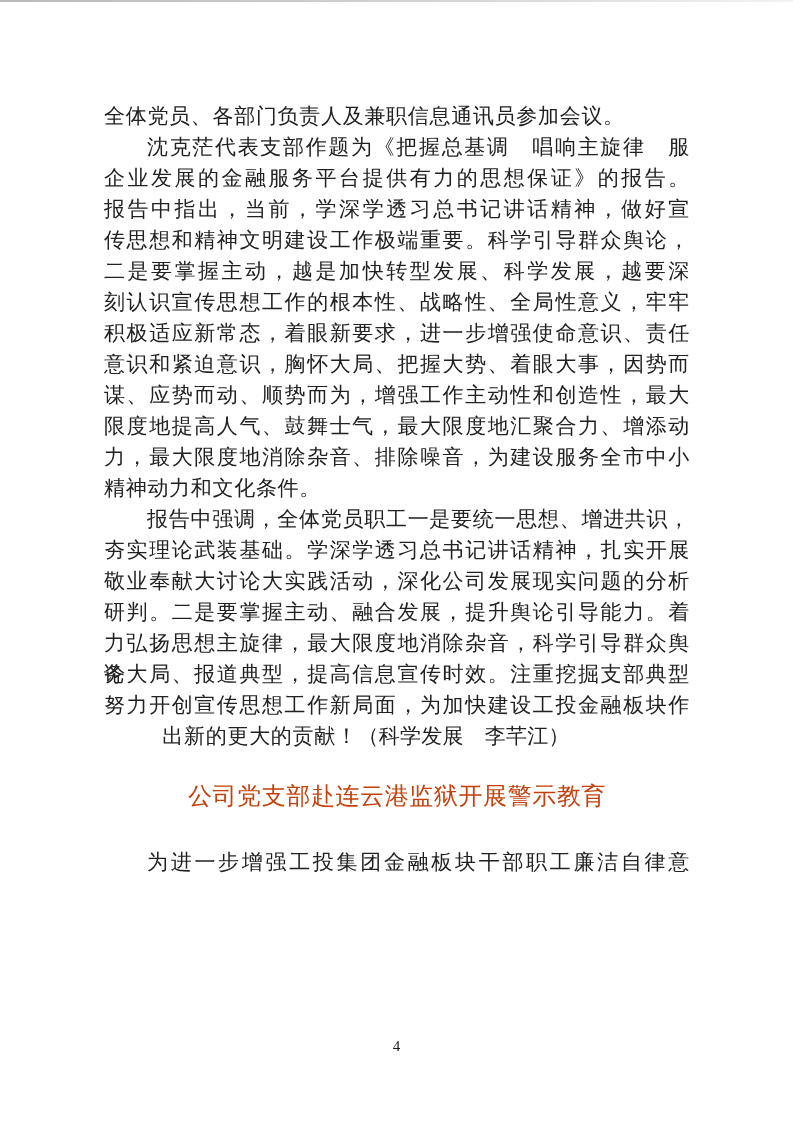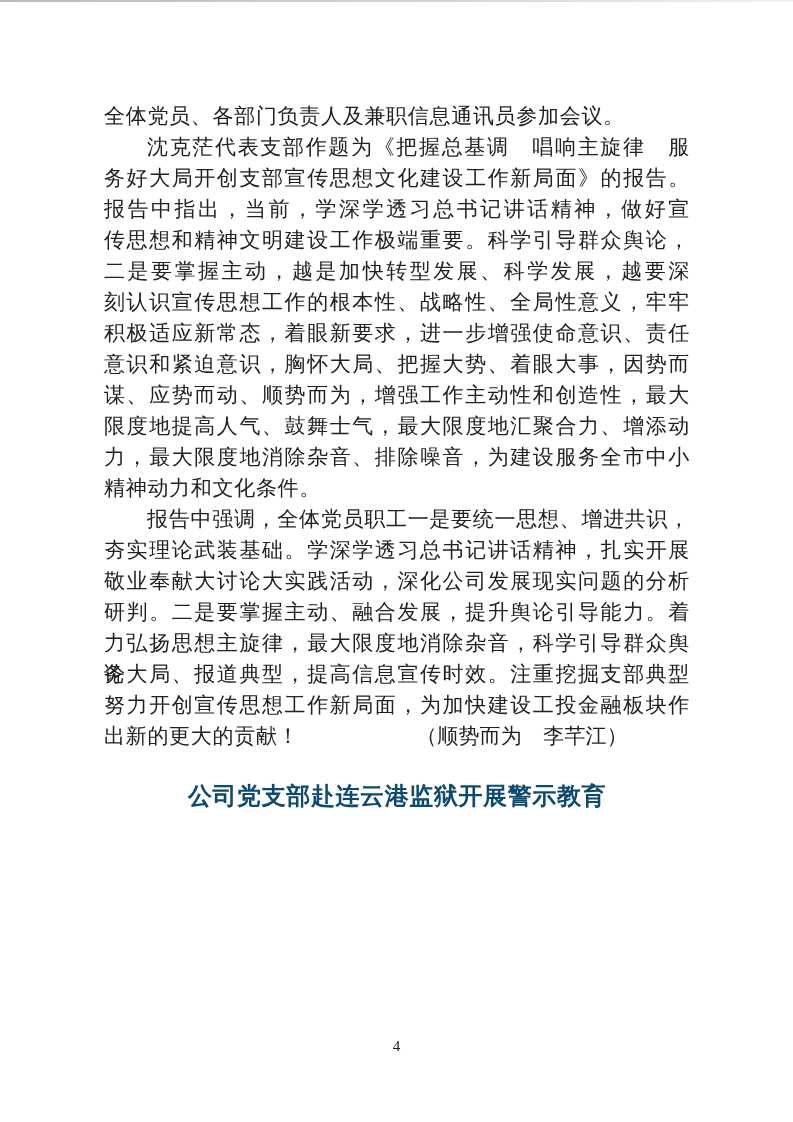--- a/index.html
+++ b/index.html
@@ -42,39 +42,39 @@
   }
   .line.plain {
     text-align: left;
     text-align-last: left;
   }
   .line.indent {
     text-indent: 43px;
   }
   .closing-row {
     display: flex;
-    justify-content: space-between;
+    justify-content: center;
     font-size: 21px;
     line-height: 31px;
     height: 31px;
     letter-spacing: 0.7px;
   }
   .closing-row .right {
     margin-right: 62px;
     letter-spacing: 0.2px;
   }
   .article-heading {
     margin-top: 27px;
     font-family: "Liberation Sans", "DejaVu Sans", sans-serif;
-    font-weight: bold;
+    font-weight: normal;
     font-size: 24px;
     line-height: 34px;
     height: 34px;
     letter-spacing: 0.6px;
-    color: #0c4a6e;
+    color: #c2410c;
     text-align: center;
     text-align-last: center;
   }
   .second-article-first-line {
     margin-top: 34px;
   }
   .page-footer {
     position: absolute;
     top: 1036px;
     left: 0;
@@ -87,42 +87,43 @@
 </style>
 </head>
 <body>
 
 <div class="page">
   <div class="scan-edge-top"></div>
 
   <div class="text-column">
     <div class="line plain">全体党员、各部门负责人及兼职信息通讯员参加会议。</div>
     <div class="line indent">沈克茫代表支部作题为《把握总基调　唱响主旋律　服</div>
-    <div class="line">务好大局开创支部宣传思想文化建设工作新局面》的报告。</div>
+    <div class="line">企业发展的金融服务平台提供有力的思想保证》的报告。</div>
     <div class="line">报告中指出，当前，学深学透习总书记讲话精神，做好宣</div>
     <div class="line">传思想和精神文明建设工作极端重要。科学引导群众舆论，</div>
     <div class="line">二是要掌握主动，越是加快转型发展、科学发展，越要深</div>
     <div class="line">刻认识宣传思想工作的根本性、战略性、全局性意义，牢牢</div>
     <div class="line">积极适应新常态，着眼新要求，进一步增强使命意识、责任</div>
     <div class="line">意识和紧迫意识，胸怀大局、把握大势、着眼大事，因势而</div>
     <div class="line">谋、应势而动、顺势而为，增强工作主动性和创造性，最大</div>
     <div class="line">限度地提高人气、鼓舞士气，最大限度地汇聚合力、增添动</div>
     <div class="line">力，最大限度地消除杂音、排除噪音，为建设服务全市中小</div>
     <div class="line plain">精神动力和文化条件。</div>
     <div class="line indent">报告中强调，全体党员职工一是要统一思想、增进共识，</div>
     <div class="line">夯实理论武装基础。学深学透习总书记讲话精神，扎实开展</div>
     <div class="line">敬业奉献大讨论大实践活动，深化公司发展现实问题的分析</div>
     <div class="line">研判。二是要掌握主动、融合发展，提升舆论引导能力。着</div>
     <div class="line">力弘扬思想主旋律，最大限度地消除杂音，科学引导群众舆论。</div>
     <div class="line">务大局、报道典型，提高信息宣传时效。注重挖掘支部典型</div>
     <div class="line">努力开创宣传思想工作新局面，为加快建设工投金融板块作</div>
 
     <div class="closing-row">
       <span class="left">出新的更大的贡献！</span>
-      <span class="right">（顺势而为　李芊江）</span>
+      <span class="right">（科学发展　李芊江）</span>
     </div>
 
     <div class="article-heading">公司党支部赴连云港监狱开展警示教育</div>
 
+    <div class="line indent second-article-first-line">为进一步增强工投集团金融板块干部职工廉洁自律意</div>
   </div>
 
   <div class="page-footer">4</div>
 </div>
 
 </body></html>

